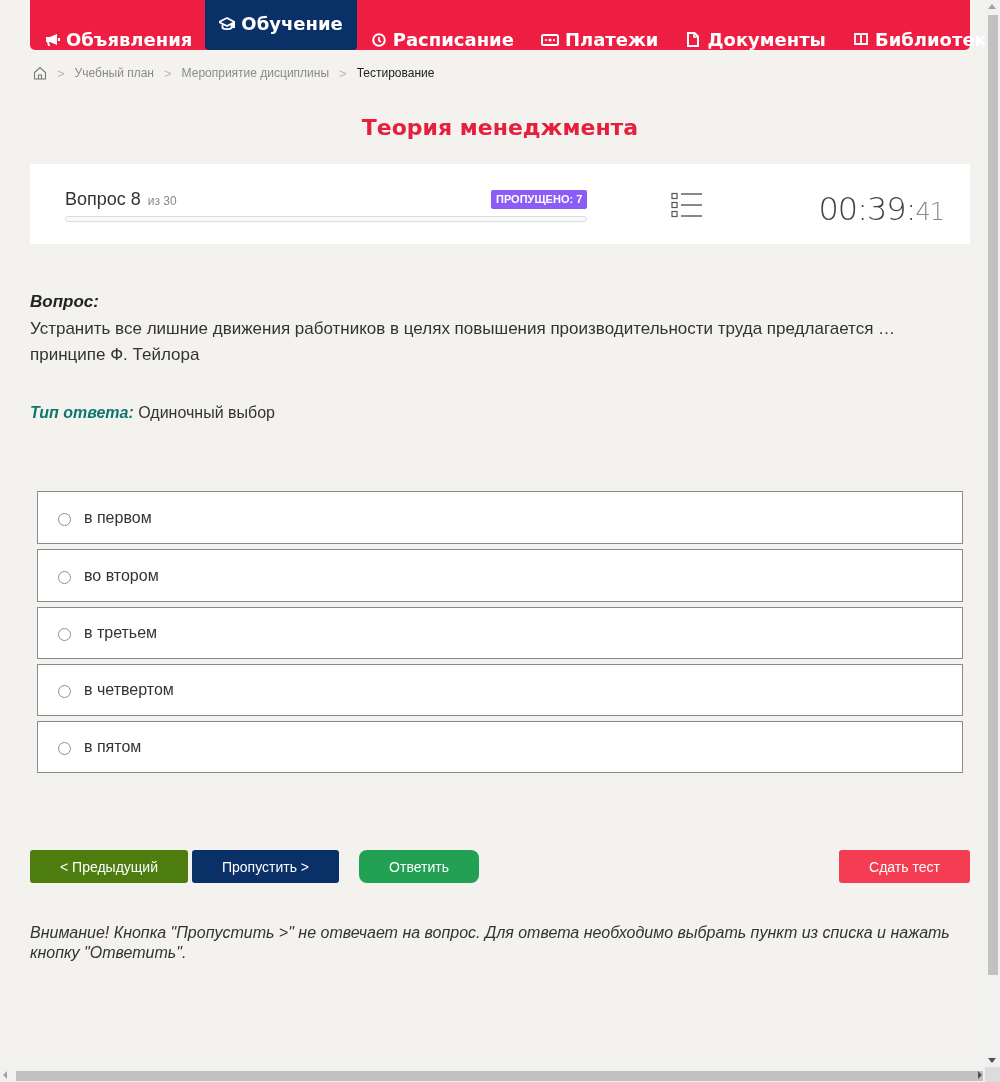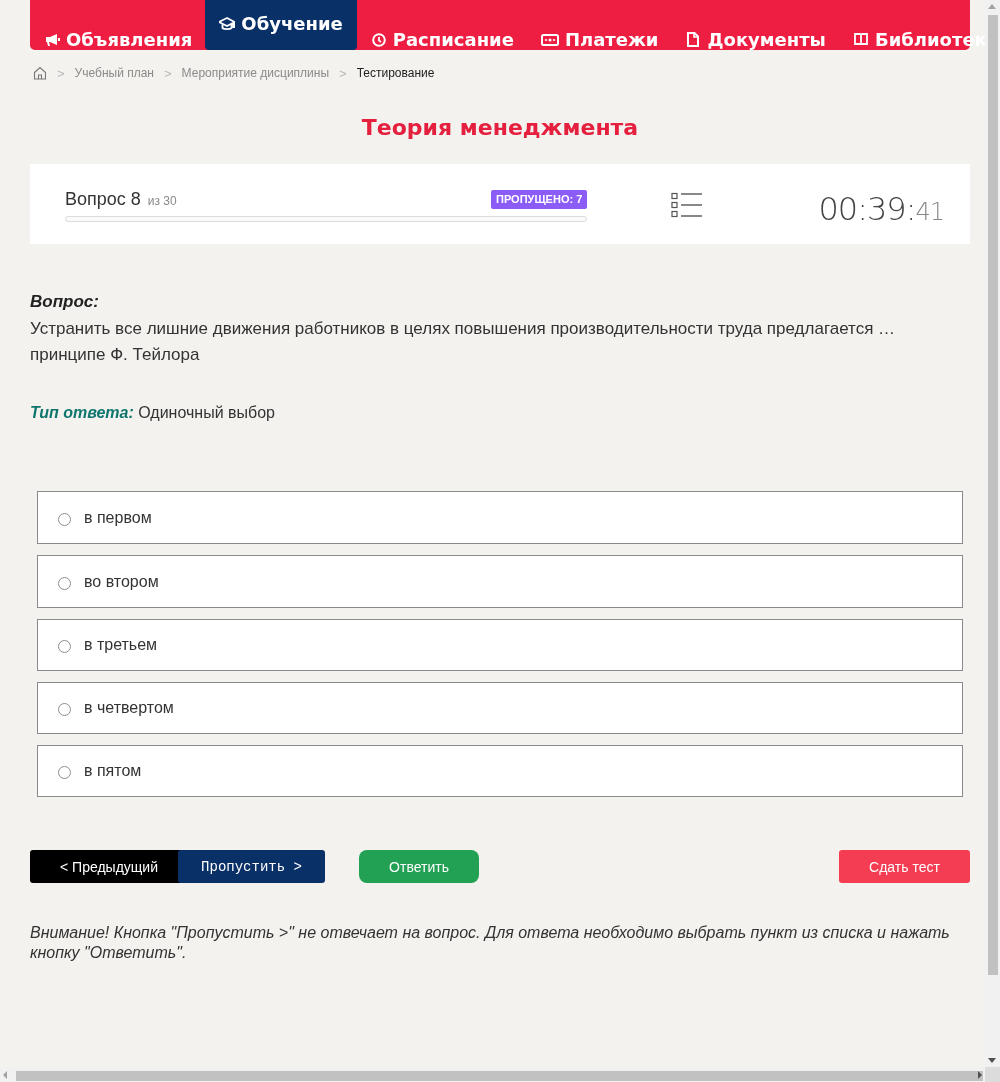--- a/index.html
+++ b/index.html
@@ -68,36 +68,36 @@
     
     .q-label { position: absolute; left: 30px; top: 292px; font-size: 17px; font-weight: bold; font-style: italic; color: #222; }
     .q-text { position: absolute; left: 30px; top: 316px; width: 940px; font-size: 17px; line-height: 26px; color: #333; }
     .atype { position: absolute; left: 30px; top: 404px; font-size: 16px; color: #333; }
     .atype b { font-style: italic; color: #0f766e; }
 
     
     .options { position: absolute; left: 37px; top: 491px; width: 926px; }
     .option {
       display: flex; align-items: center; background: #fff; border: 1px solid #8a8a8a;
-      height: 53px; margin-bottom: 11px; cursor: pointer; padding-left: 20px;
+      height: 53px; margin-bottom: 5px; cursor: pointer; padding-left: 20px;
     }
     .option:nth-child(3), .option:nth-child(4), .option:nth-child(5) { height: 52px; }
     .radio {
       width: 13px; height: 13px; border-radius: 50%; border: 1px solid #8e8e8e;
       background: #fff; margin-right: 13px; margin-top: 3px;
     }
     .option-label { font-size: 16px; color: #333; }
 
     
     .btn {
       position: absolute; top: 850px; height: 33px; border-radius: 3px; color: #fff;
       font-size: 14px; display: flex; align-items: center; justify-content: center; cursor: pointer;
     }
-    .btn-prev { left: 30px; width: 158px; background: #000000; }
-    .btn-skip { left: 178px; width: 147px; background: #0a3068; font-family: Liberation Mono, monospace; }
+    .btn-prev { left: 30px; width: 158px; background: #4d7c0f; }
+    .btn-skip { left: 192px; width: 147px; background: #0a3068; }
     .btn-answer { left: 359px; width: 120px; background: #22a053; border-radius: 8px; }
     .btn-submit { left: 839px; width: 131px; background: #f43c53; }
 
     .notice {
       position: absolute; left: 30px; top: 923px; width: 940px; font-size: 16px;
       font-style: italic; color: #333; line-height: 20px;
     }
 
     
     .vscroll { position: absolute; right: 0; top: 0; width: 15px; height: 1067px; background: #f1f1f1; }

